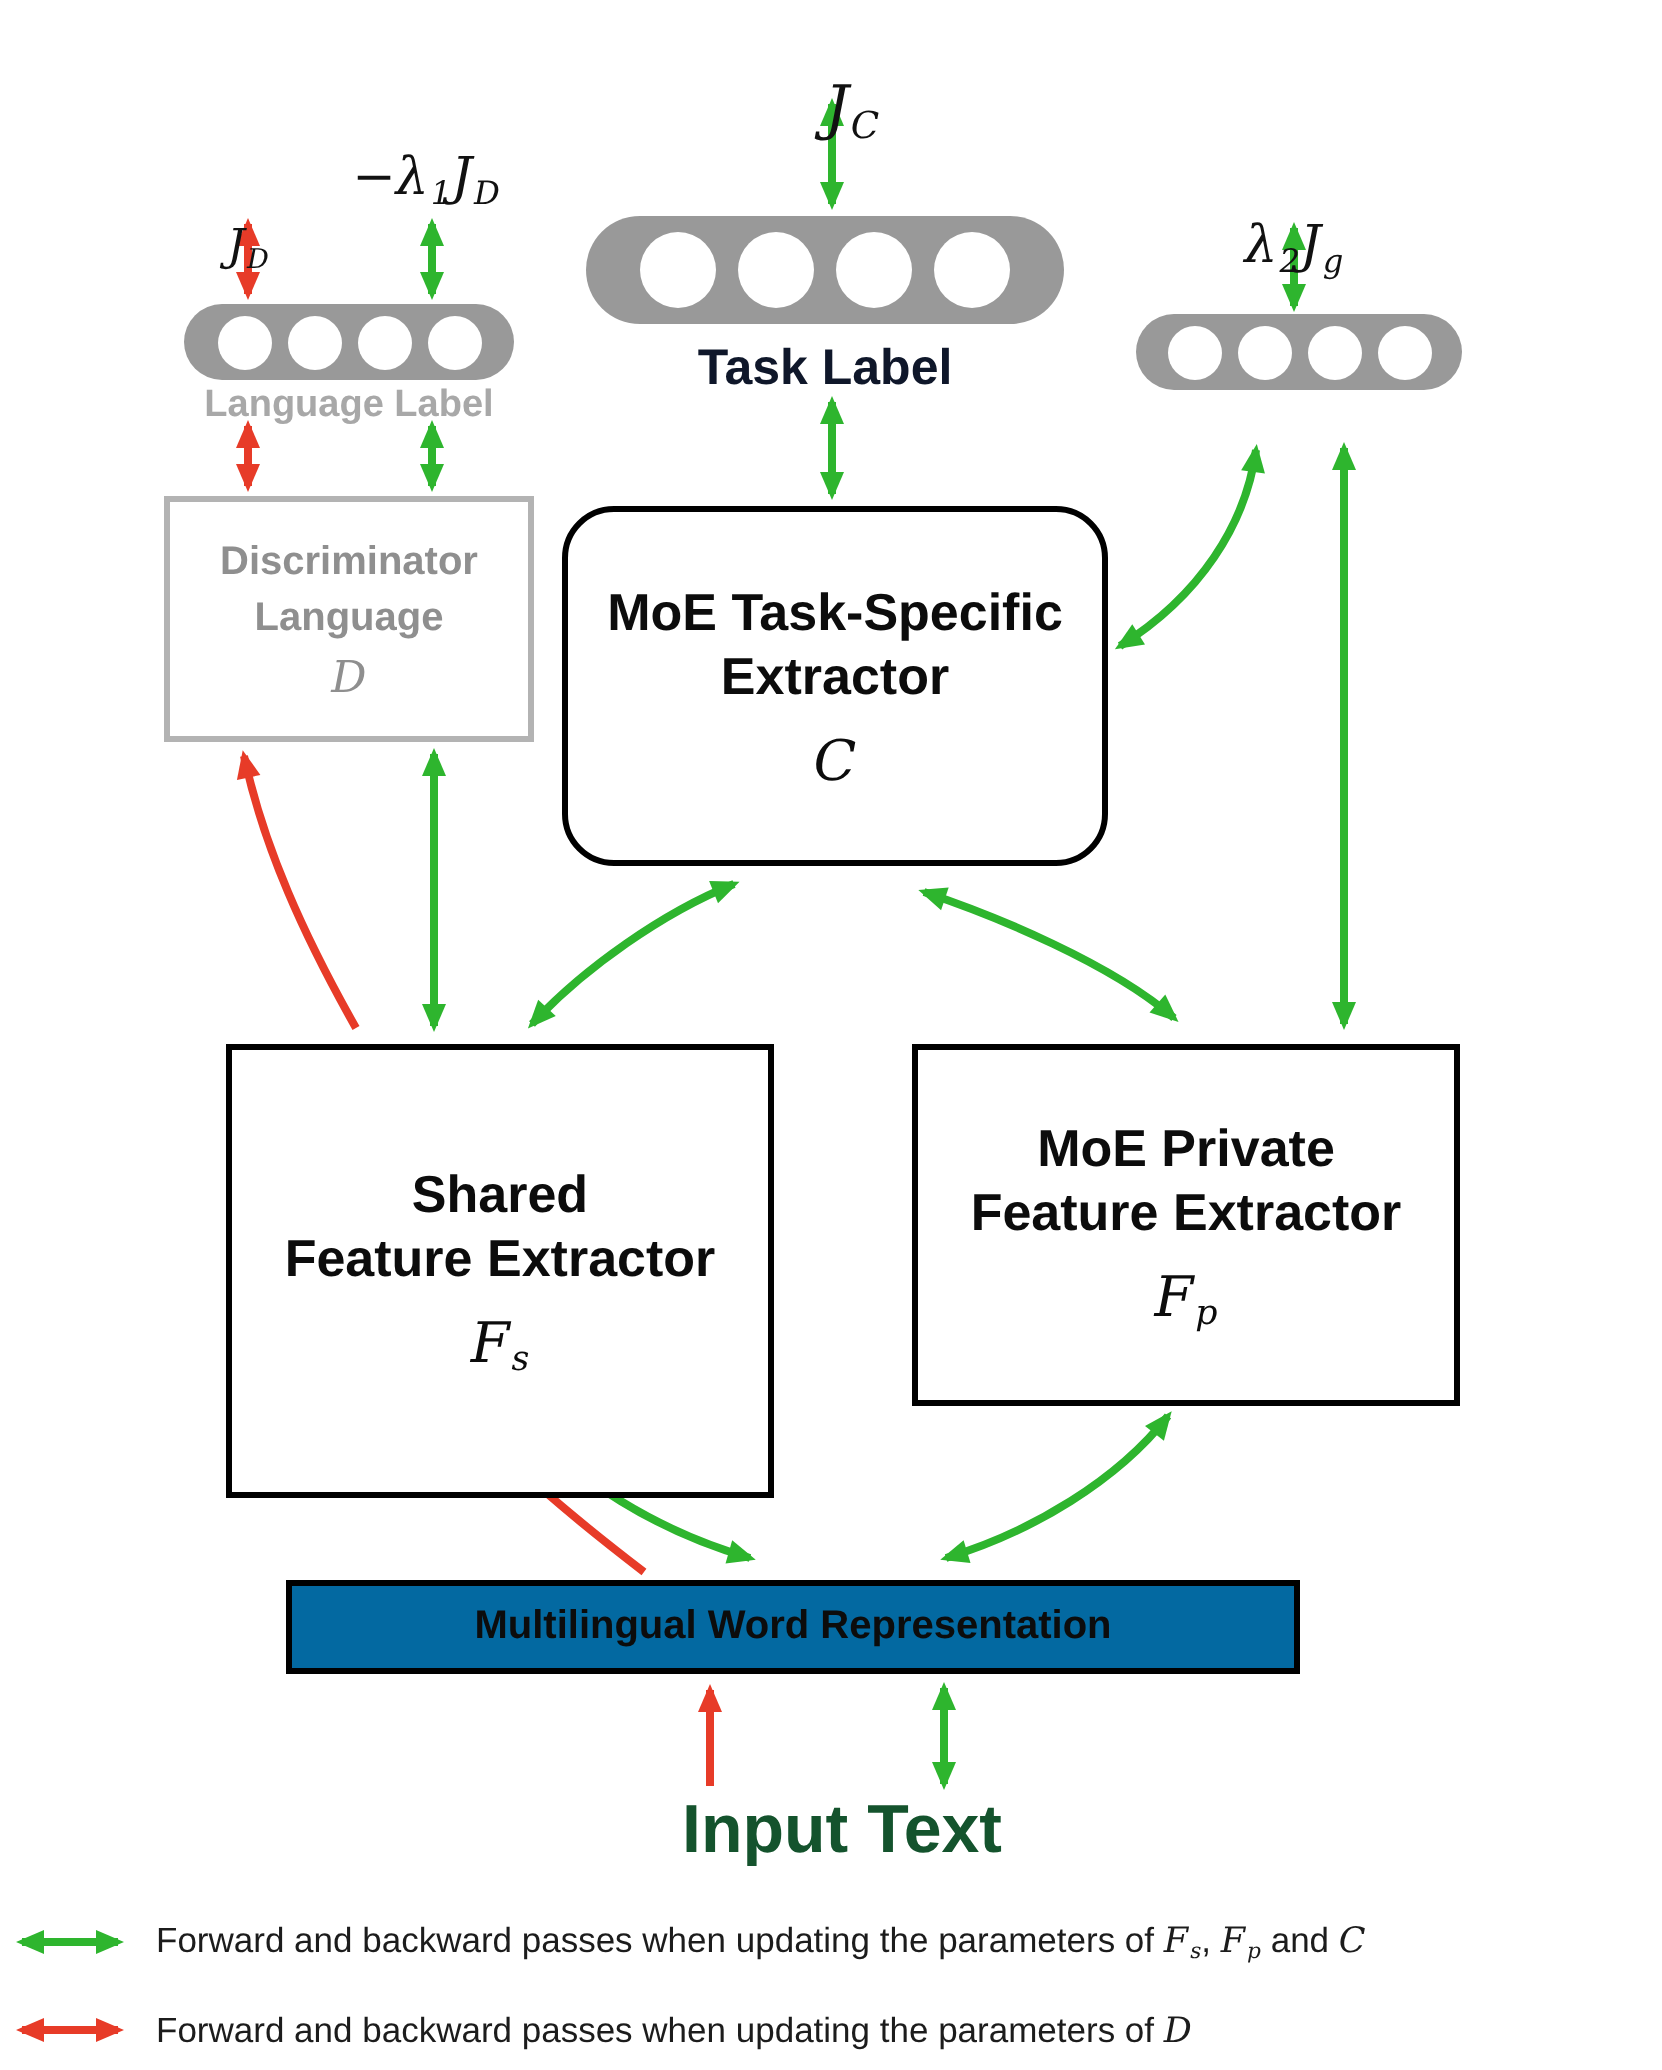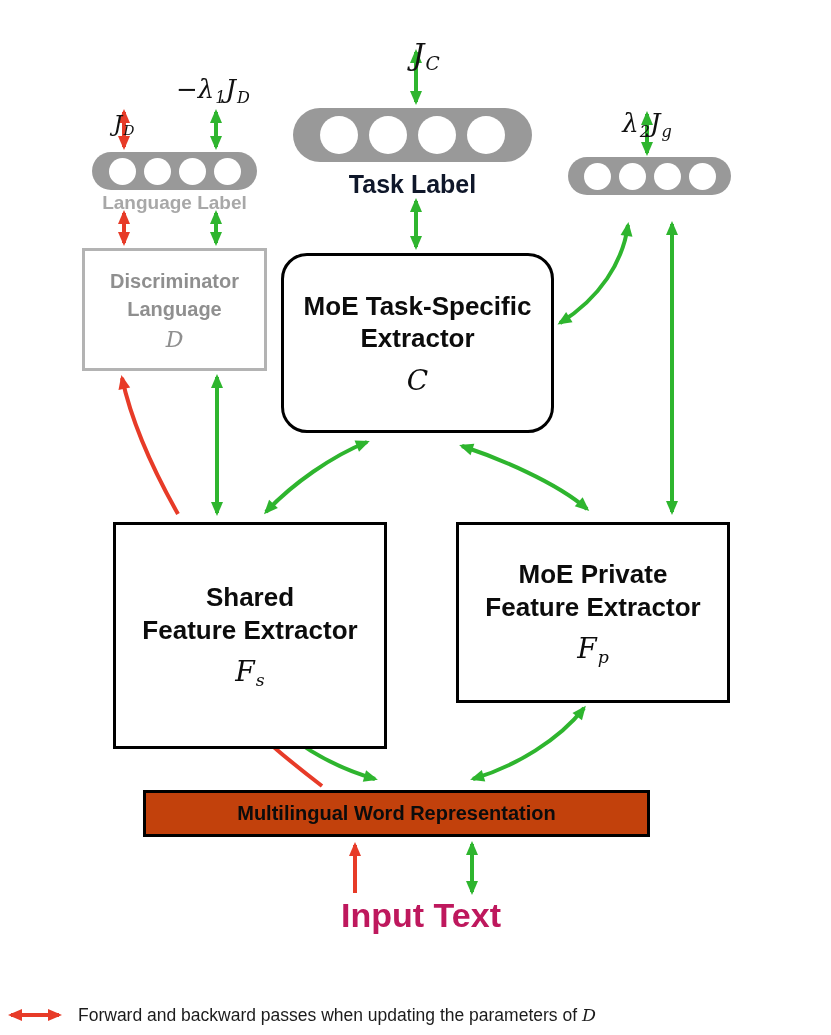--- a/index.html
+++ b/index.html
@@ -18,24 +18,24 @@
   .dot{background:#fff;border-radius:50%;}
   .cap-label{position:absolute;text-align:center;font-weight:700;color:var(--gray-text);}
   .box{position:absolute;box-sizing:border-box;background:#fff;border:3px solid #000;
        display:flex;flex-direction:column;align-items:center;justify-content:center;text-align:center;}
   .box-title{font-weight:700;font-size:26px;line-height:1.25;color:#0c0c0c;}
   .box-sym{margin-top:9px;font-size:28px;color:#0c0c0c;}
   .gray-box{border:3px solid var(--gray-border);}
   .gray-box .box-title{font-size:20px;font-weight:700;color:var(--disc-text);line-height:1.4;}
   .gray-box .box-sym{margin-top:4px;font-size:22px;color:var(--disc-text);}
   .tasklabel{position:absolute;text-align:center;font-weight:700;font-size:25px;color:#0f172a;}
-  .wordrep{position:absolute;box-sizing:border-box;background:#c2410c;border:3px solid #000;
+  .wordrep{position:absolute;box-sizing:border-box;background:#0369a1;border:3px solid #000;
            display:flex;align-items:center;justify-content:center;}
   .wordrep-label{font-weight:700;font-size:20px;color:#0c0c0c;}
-  .input-text{position:absolute;text-align:center;font-weight:700;font-size:34px;color:#be185d;}
+  .input-text{position:absolute;text-align:center;font-weight:700;font-size:34px;color:#14532d;}
   .legend-row{position:absolute;left:4px;display:flex;align-items:center;gap:12px;height:32px;}
   .legend-text{font-size:17.5px;color:#1c1c1c;white-space:nowrap;}
 </style>
 </head>
 <body>
 
 <div class="canvas">
 
   <svg class="arrows" viewBox="0 0 831 1035">
     <defs>
@@ -148,20 +148,28 @@
       <span class="mi">F</span><span class="msub">p</span>
     </div>
   </div>
 
   <div class="wordrep" style="left:143px;top:790px;width:507px;height:47px;">
     <div class="wordrep-label">Multilingual Word Representation</div>
   </div>
 
   <div class="input-text" style="left:291px;top:896px;width:260px;">Input Text</div>
 
+  <div class="legend-row" style="top:955px;">
+    <svg width="62" height="18" viewBox="0 0 62 18">
+      <path class="ag" d="M7,9 L55,9" marker-start="url(#mg)" marker-end="url(#mg)"></path>
+    </svg>
+    <div class="legend-text">
+      <span>Forward and backward passes when updating the parameters of </span><span class="mi">F</span><span class="msub">s</span><span>, </span><span class="mi">F</span><span class="msub">p</span><span> and </span><span class="mi">C</span>
+    </div>
+  </div>
 
   <div class="legend-row" style="top:999px;">
     <svg width="62" height="18" viewBox="0 0 62 18">
       <path class="ar" d="M7,9 L55,9" marker-start="url(#mr)" marker-end="url(#mr)"></path>
     </svg>
     <div class="legend-text">
       <span>Forward and backward passes when updating the parameters of </span><span class="mi">D</span>
     </div>
   </div>
 

